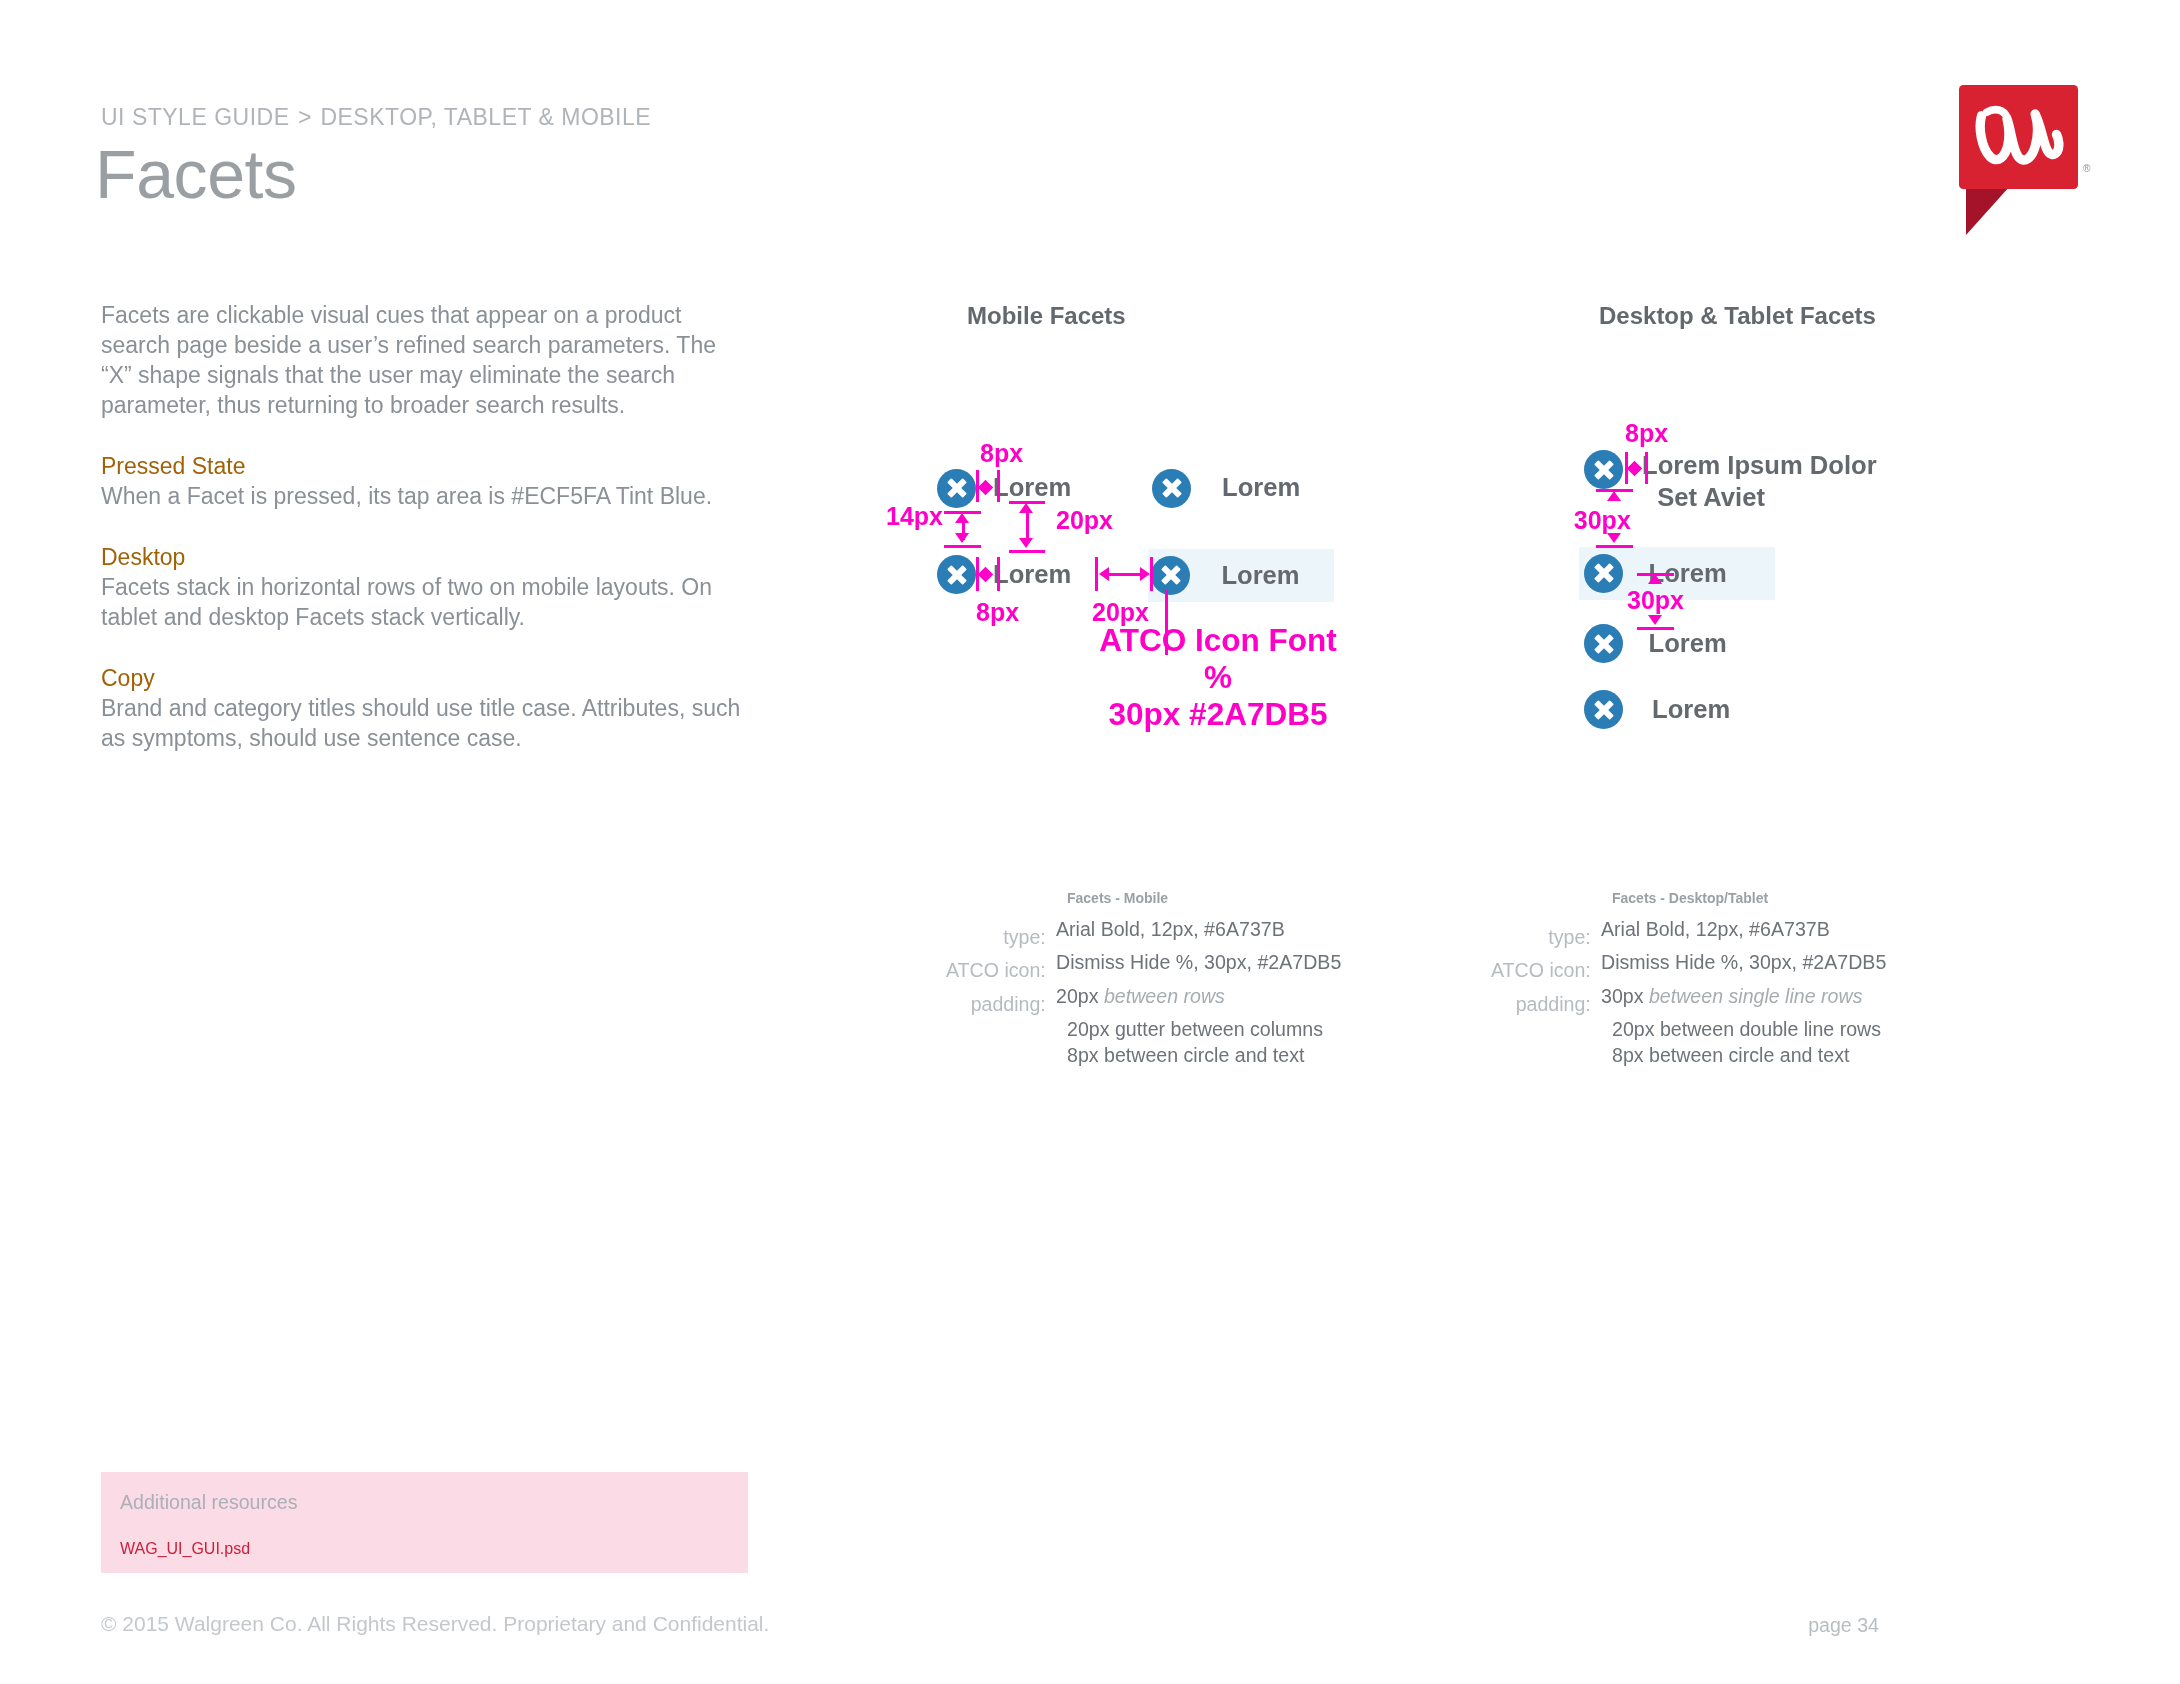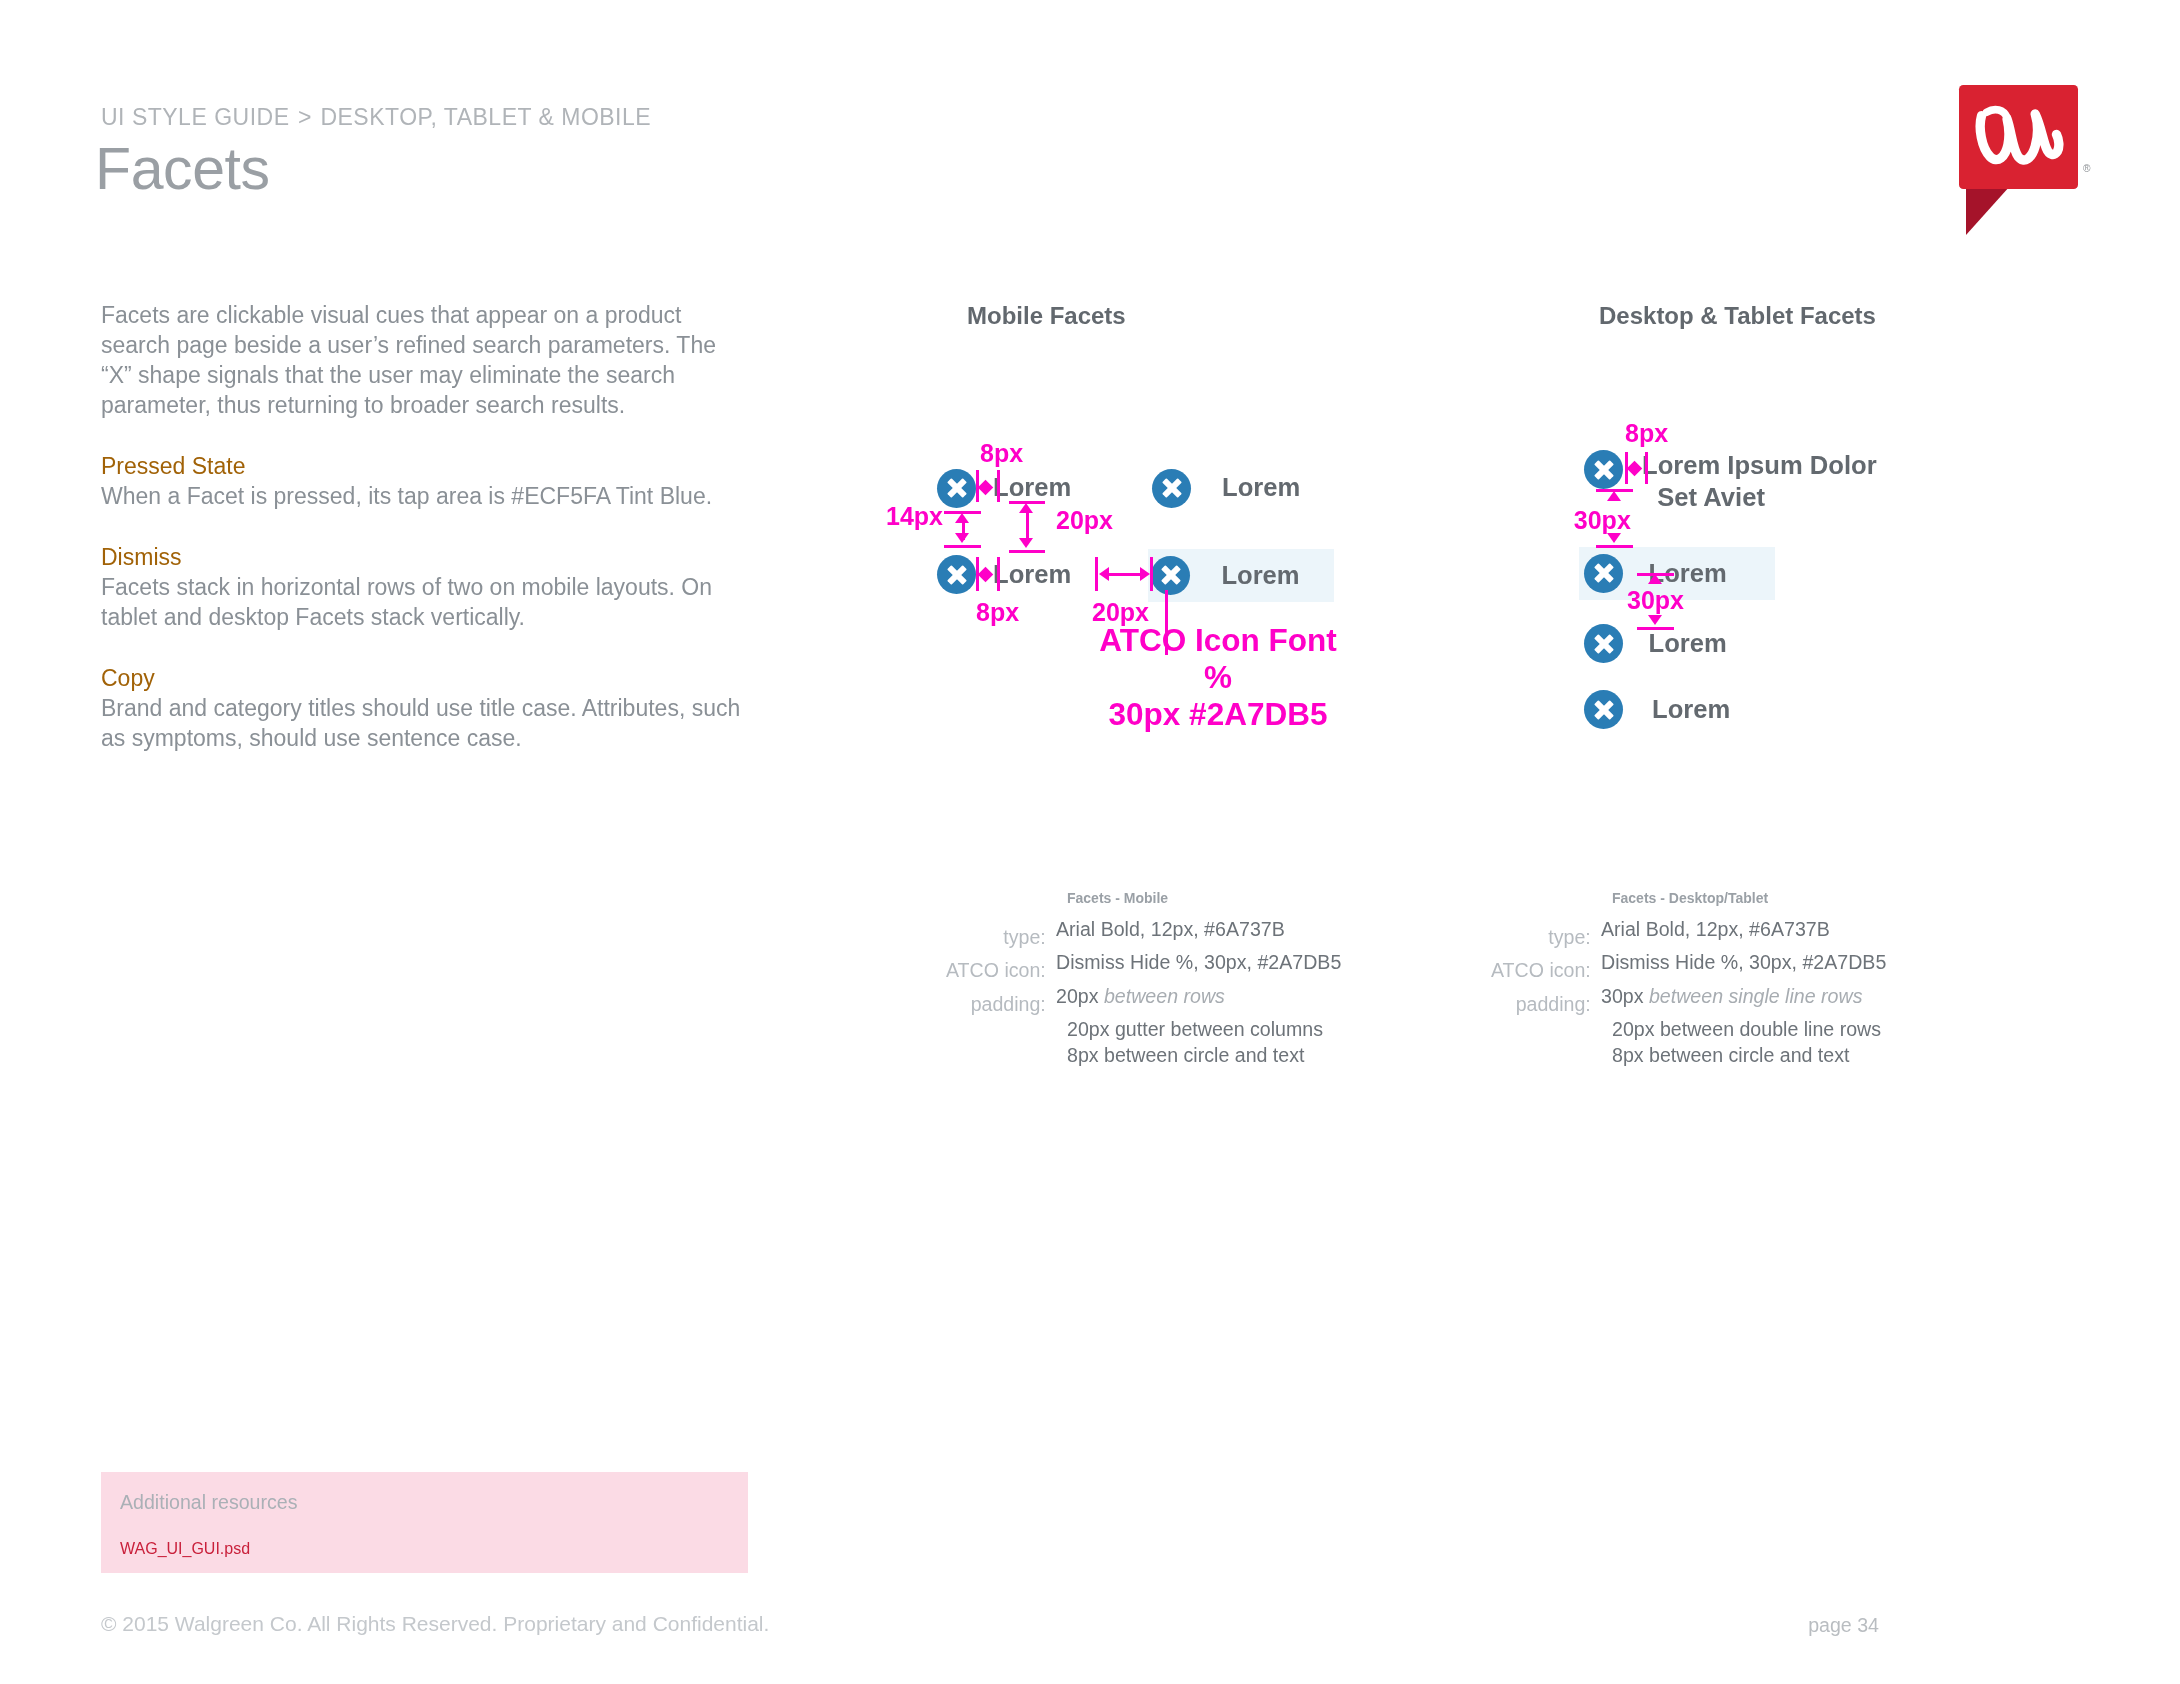--- a/index.html
+++ b/index.html
@@ -14,21 +14,21 @@
 
   
   .breadcrumb {
     position: absolute; left: 101px; top: 104px;
     font-size: 23px; letter-spacing: 0.5px;
     color: #b0b4b8; white-space: nowrap;
   }
   .breadcrumb .sep { padding: 0 8.5px; }
   .page-title {
     position: absolute; left: 95px; top: 135px;
-    font-size: 59px; font-weight: 400; color: #9a9fa4;
+    font-size: 68px; font-weight: 400; color: #9a9fa4;
     letter-spacing: -0.4px;
   }
 
   
   .logo { position: absolute; left: 1959px; top: 85px; width: 136px; height: 170px; }
   .logo-flag {
     position: absolute; left: 0; top: 0; width: 119px; height: 104px;
     background: #d92231; border-radius: 4.3px;
   }
   .logo-tail {
@@ -183,21 +183,21 @@
 
   <div class="body-col">
     <div class="blk">
       <p>Facets are clickable visual cues that appear on a product search page beside a user’s refined search parameters. The “X” shape signals that the user may eliminate the search parameter, thus returning to broader search results.</p>
     </div>
     <div class="blk">
       <h3>Pressed State</h3>
       <p>When a Facet is pressed, its tap area is #ECF5FA Tint Blue.</p>
     </div>
     <div class="blk">
-      <h3>Dismiss</h3>
+      <h3>Desktop</h3>
       <p>Facets stack in horizontal rows of two on mobile layouts. On tablet and desktop Facets stack vertically.</p>
     </div>
     <div class="blk">
       <h3>Copy</h3>
       <p>Brand and category titles should use title case. Attributes, such as symptoms, should use sentence case.</p>
     </div>
   </div>
 
   <div class="col-head mobile">Mobile Facets</div>
   <div class="col-head desktop">Desktop &amp; Tablet Facets</div>

